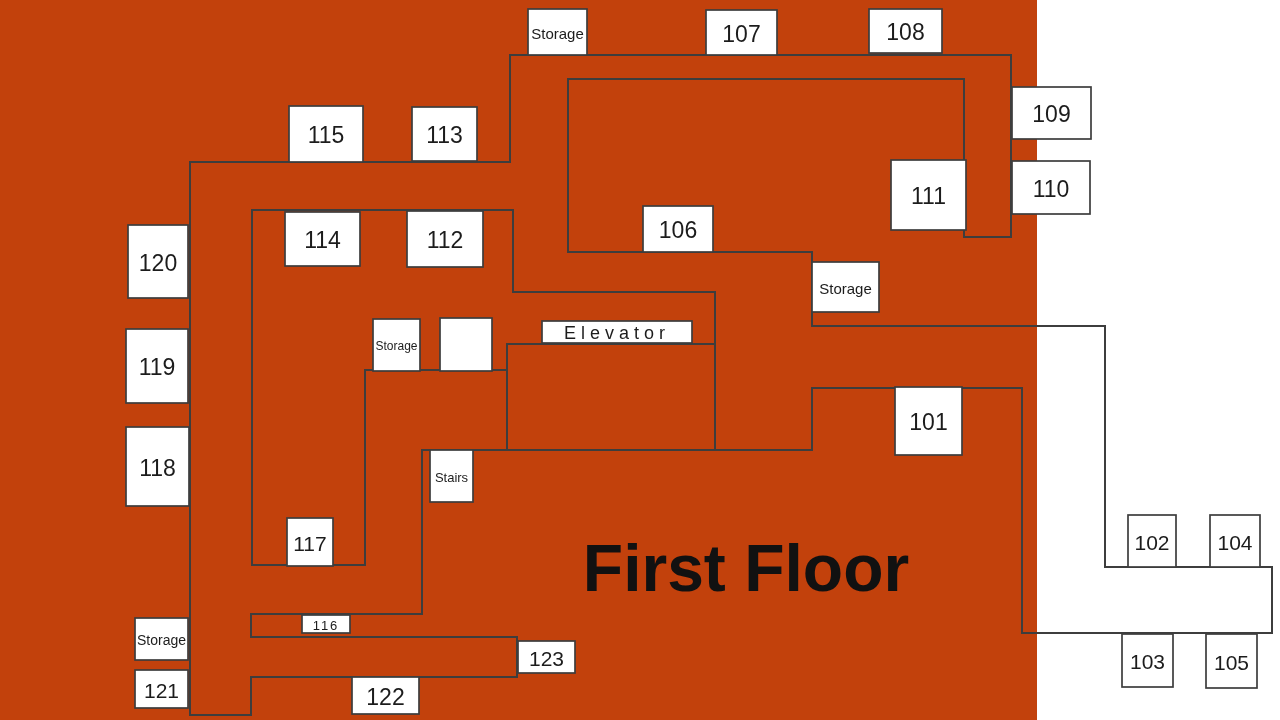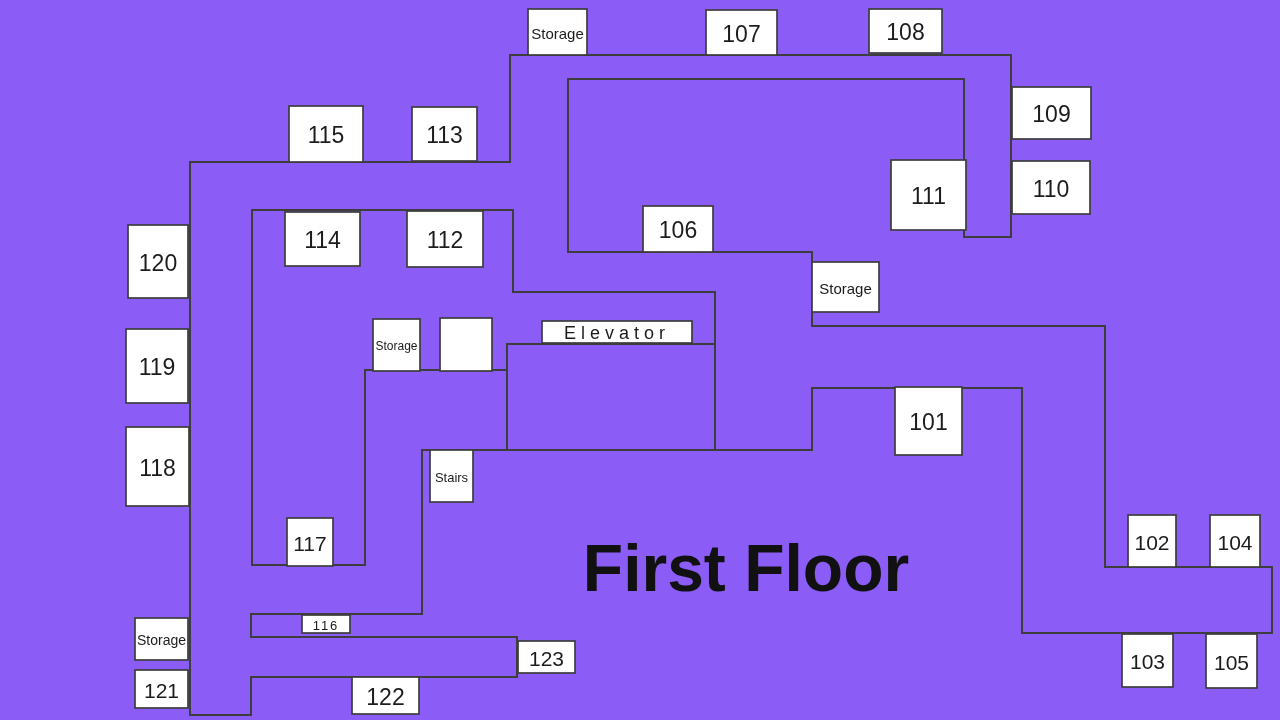--- a/index.html
+++ b/index.html
@@ -1,17 +1,17 @@
 <!DOCTYPE html>
 <html><head>
 <meta charset="utf-8">
 <style>
   html,body{margin:0;padding:0;background:#ffffff;}
   body{width:1280px;height:720px;overflow:hidden;font-family:"Liberation Sans",sans-serif;}
-  #stage{position:relative;width:1280px;height:720px;background:#8b5cf6;text-align:center;}
+  #stage{position:relative;width:1037px;height:720px;background:#c2410c;text-align:center;}
   svg{position:absolute;left:0;top:0;}
   .room-rect{fill:#ffffff;stroke:#3d3d3d;}
   .wall{fill:none;stroke:#3d3d3d;stroke-width:2;stroke-linejoin:miter;stroke-linecap:square;}
   .room-label{fill:#1c1c1c;font-family:"Liberation Sans",sans-serif;}
   .title-text{fill:#111111;font-family:"Liberation Sans",sans-serif;font-weight:600;}
 </style>
 </head>
 <body>
 
 <div id="stage">

